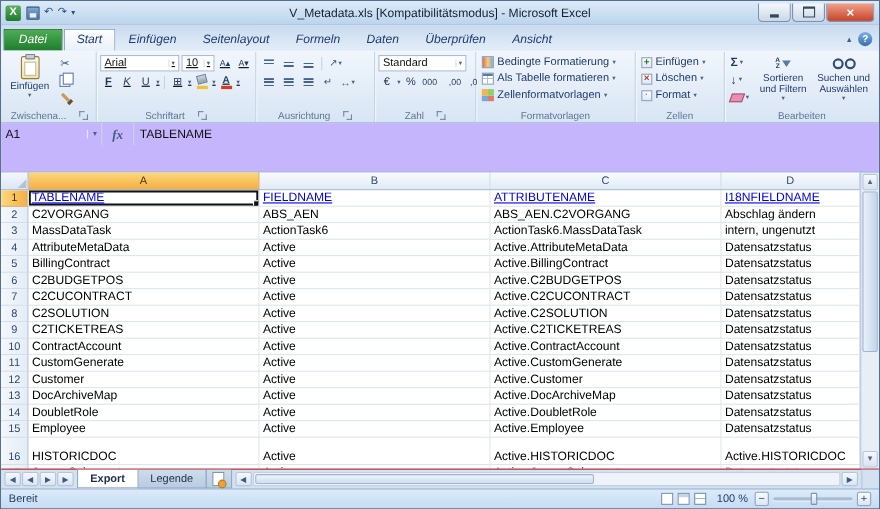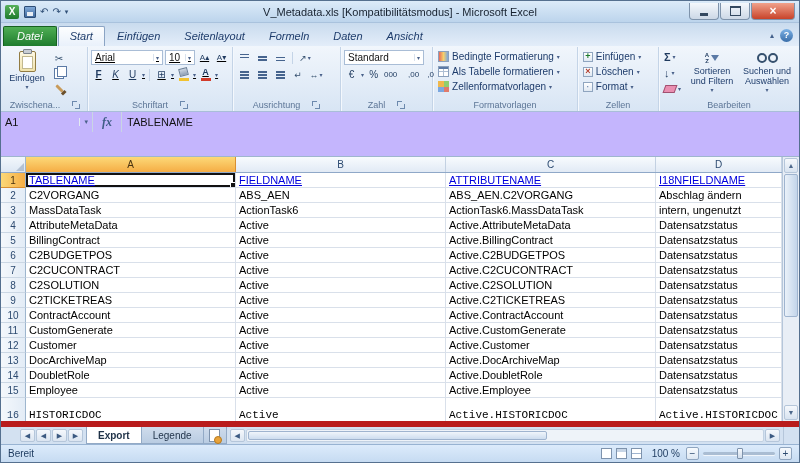--- a/index.html
+++ b/index.html
@@ -135,39 +135,39 @@
   .colheads{flex:0 0 15px;display:flex;border-bottom:1px solid #8fa8c8;}
   .corner{width:25px;flex:0 0 25px;border-right:1px solid #9eb6ce;background:linear-gradient(#f2f7fc,#dde7f3);position:relative;box-sizing:border-box;}
   .corner::after{content:"";position:absolute;right:1px;bottom:1px;border-left:8px solid transparent;border-bottom:8px solid #b4c2d4;}
   .colhead{display:flex;align-items:center;justify-content:center;font-size:10px;color:#2c4a70;
     border-right:1px solid #c3d1e2;background:linear-gradient(#f8fbfe,#e1eaf5);box-sizing:border-box;}
   .colhead.sel{background:linear-gradient(#fcd978,#f5ad45);border-right:1px solid #d88f31;color:#4a3310;}
   .w0,.w1,.w2{flex:0 0 210px;}
   .w3{flex:1;min-width:0;}
   .rows{flex:1;overflow:hidden;}
   .srow{display:flex;height:15px;}
-  .srow.tall{height:25px;font-family:Liberation Mono, monospace;}
+  .srow.tall{height:25px;}
   .rowhead{flex:0 0 25px;display:flex;align-items:flex-end;justify-content:center;font-size:10px;line-height:13px;color:#2c4a70;
     background:linear-gradient(90deg,#f4f8fc,#e3ecf6);border-right:1px solid #9eb6ce;border-bottom:1px solid #cbd7e4;box-sizing:border-box;}
   .rowhead.sel{background:linear-gradient(90deg,#fcd978,#f5ad45);border-bottom:1px solid #d88f31;color:#4a3310;}
   .cell{display:flex;align-items:flex-end;padding:0 3px;font-size:11px;line-height:13px;color:#000;background:#fff;
     border-right:1px solid #d9e0ea;border-bottom:1px solid #d9e0ea;overflow:hidden;white-space:nowrap;box-sizing:border-box;}
   .cell.link{color:#0000dd;text-decoration:underline;}
   .cell.sel{box-shadow:inset 0 0 0 2px #111;position:relative;z-index:1;}
   .cell.sel::after{content:"";position:absolute;right:0;bottom:0;width:4px;height:4px;background:#111;border-left:1px solid #fff;border-top:1px solid #fff;}
 
   
   .vscroll{flex:0 0 17px;background:#e8eef6;border-left:1px solid #b5c6da;display:flex;flex-direction:column;box-sizing:border-box;}
   .sarrow{height:15px;margin:1px;display:flex;align-items:center;justify-content:center;font-size:7px;color:#4d688c;
     background:linear-gradient(#f5f8fc,#d8e3f0);border:1px solid #b5c6da;border-radius:2px;box-sizing:border-box;}
   .vtrack{flex:1;position:relative;margin:0 1px;}
   .vthumb{position:absolute;top:0;left:0;right:0;height:62%;background:linear-gradient(90deg,#eaf1f9,#c3d5ea);border:1px solid #9fb4cf;border-radius:2px;box-sizing:border-box;}
 
   
-  .sheettabs{flex:0 0 17px;display:flex;align-items:stretch;background:#d3e1f1;border-top:6px solid #b91c1c;padding-left:16px;}
+  .sheettabs{flex:0 0 17px;display:flex;align-items:stretch;background:#d3e1f1;border-top:1px solid #b91c1c;}
   .tnav{display:flex;align-items:center;gap:1px;padding:0 3px;}
   .tn{width:15px;height:13px;display:flex;align-items:center;justify-content:center;font-size:7px;color:#3c5a82;
     background:linear-gradient(#f5f8fc,#dbe5f1);border:1px solid #b5c6da;border-radius:2px;box-sizing:border-box;}
   .stab{display:flex;align-items:center;padding:0 11px;font-size:10px;color:#1e3147;
     background:linear-gradient(#cfdcec,#b9cce2);border:1px solid #93aac6;border-top:none;margin-right:-1px;box-sizing:border-box;}
   .stab.active{background:#fff;font-weight:bold;z-index:1;}
   .instab{width:24px;display:flex;align-items:center;justify-content:center;
     background:linear-gradient(#cfdcec,#b9cce2);border:1px solid #93aac6;border-top:none;box-sizing:border-box;}
   .ico-newsheet{width:9px;height:11px;background:#fff;border:1px solid #7e93ad;position:relative;}
   .ico-newsheet::after{content:"";position:absolute;right:-3px;bottom:-3px;width:6px;height:6px;background:#e8a33b;border-radius:50%;border:1px solid #b87b1e;}
@@ -216,20 +216,21 @@
   </div>
 
   <div class="tabsrow">
     <div style="display:flex;align-items:flex-end;">
         <div class="rtab file">Datei</div>
         <div class="rtab active">Start</div>
         <div class="rtab">Einfügen</div>
         <div class="rtab">Seitenlayout</div>
         <div class="rtab">Formeln</div>
         <div class="rtab">Daten</div>
+        <div class="rtab">Überprüfen</div>
         <div class="rtab">Ansicht</div>
       </div>
     <span class="tabsrow-right">
       <span class="collapseico">▴</span>
       <span class="helpico">?</span>
     </span>
   </div>
 
   <div class="ribbon">
 

